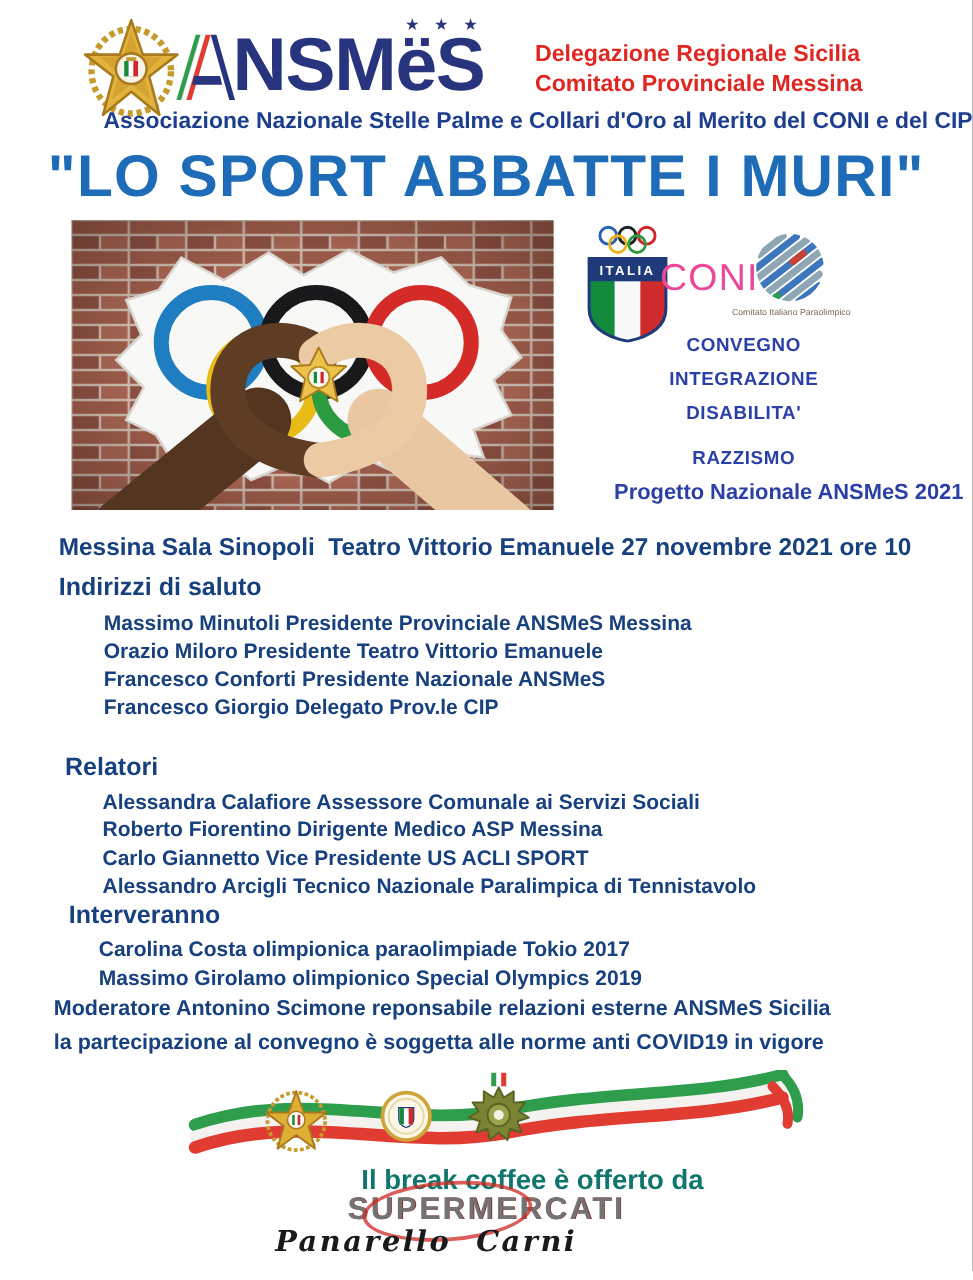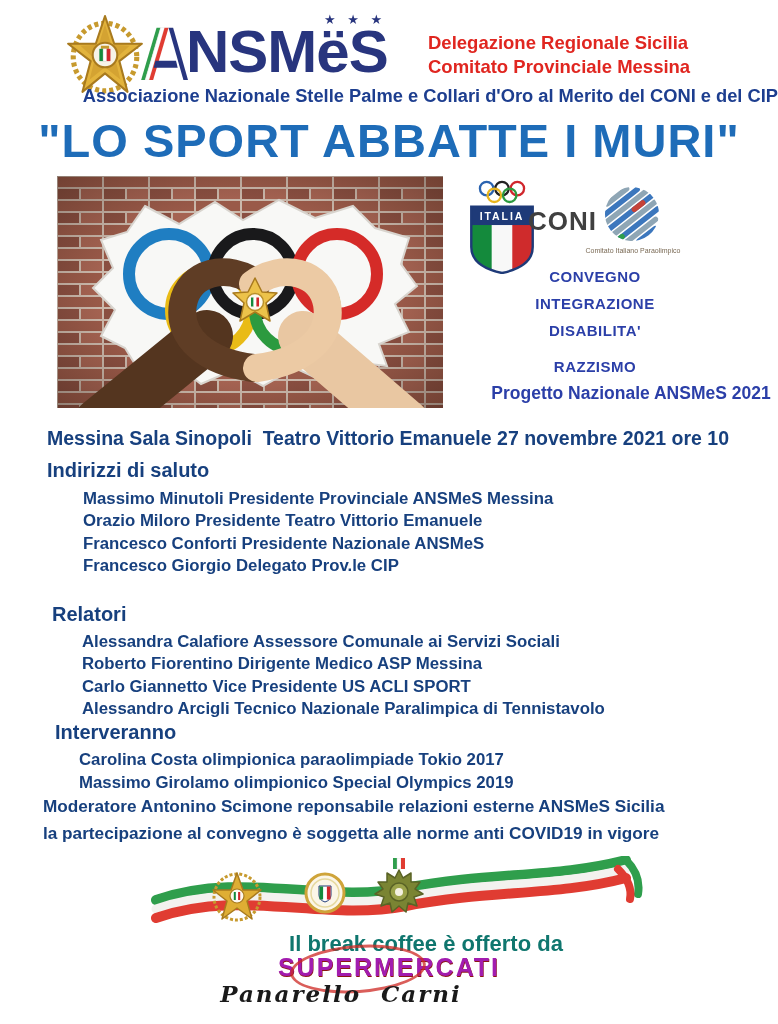--- a/index.html
+++ b/index.html
@@ -11,36 +11,36 @@
   .abs{position:absolute;}
   
   .wordmark-text{
     font-size:60px;font-weight:bold;color:#28357e;letter-spacing:-1px;line-height:64px;
   }
   .logo-stars{font-size:13px;letter-spacing:4px;color:#28357e;}
   .delegation{font-size:18.5px;font-weight:bold;color:#e02620;line-height:24px;white-space:nowrap;}
   .association{width:778px;text-align:right;font-size:18.3px;font-weight:bold;color:#1d3e8f;white-space:nowrap;}
   .main-title{width:778px;text-align:center;font-size:47px;font-weight:bold;color:#1e6cb8;letter-spacing:1px;white-space:nowrap;}
   
-  .coni-label{font-size:26px;font-weight:bold;color:#404040;letter-spacing:1px;}
+  .coni-label{font-size:30px;font-weight:normal;color:#ec4899;letter-spacing:1px;}
   .para-caption{width:130px;text-align:center;font-size:7px;color:#7a6a55;}
   .event-col{left:450px;width:290px;text-align:center;color:#2b3fa8;font-weight:bold;}
   .event-line{font-size:15px;letter-spacing:.5px;white-space:nowrap;}
   .event-project{font-size:17.5px;white-space:nowrap;margin-left:36px;}
   
   .navy{color:#17407e;font-weight:bold;}
   .venue{font-size:19.5px;white-space:pre;}
   .sec-heading{font-size:20px;}
   .sec-items{font-size:16.8px;line-height:22.4px;white-space:nowrap;}
   .sec-items div{height:22.4px;}
   .sec-items2{font-size:16.8px;line-height:23px;white-space:nowrap;}
   .note-line{font-size:17.2px;white-space:nowrap;}
   
   .break-line{width:778px;text-align:center;font-size:22px;font-weight:bold;color:#0f766e;margin-left:37px;}
-  .sponsor{width:778px;text-align:center;font-size:25px;font-weight:bold;color:#a21caf;letter-spacing:2px;
+  .sponsor{width:778px;text-align:center;font-size:25px;font-weight:bold;color:#737373;letter-spacing:2px;
     text-shadow:0.5px 0.5px 0 #8c1512;}
   .sponsor-ellipse{left:290px;top:945px;width:130px;height:42px;border:3px solid rgba(205,40,35,.75);
     border-radius:50%;transform:rotate(-4deg);}
   .sponsor-sub{width:682px;text-align:center;font-family:"DejaVu Serif",serif;font-style:italic;font-weight:bold;
     font-size:23px;color:#1a1a1a;letter-spacing:2px;word-spacing:10px;}
 </style>
 </head>
 <body>
 
 <div class="poster">

